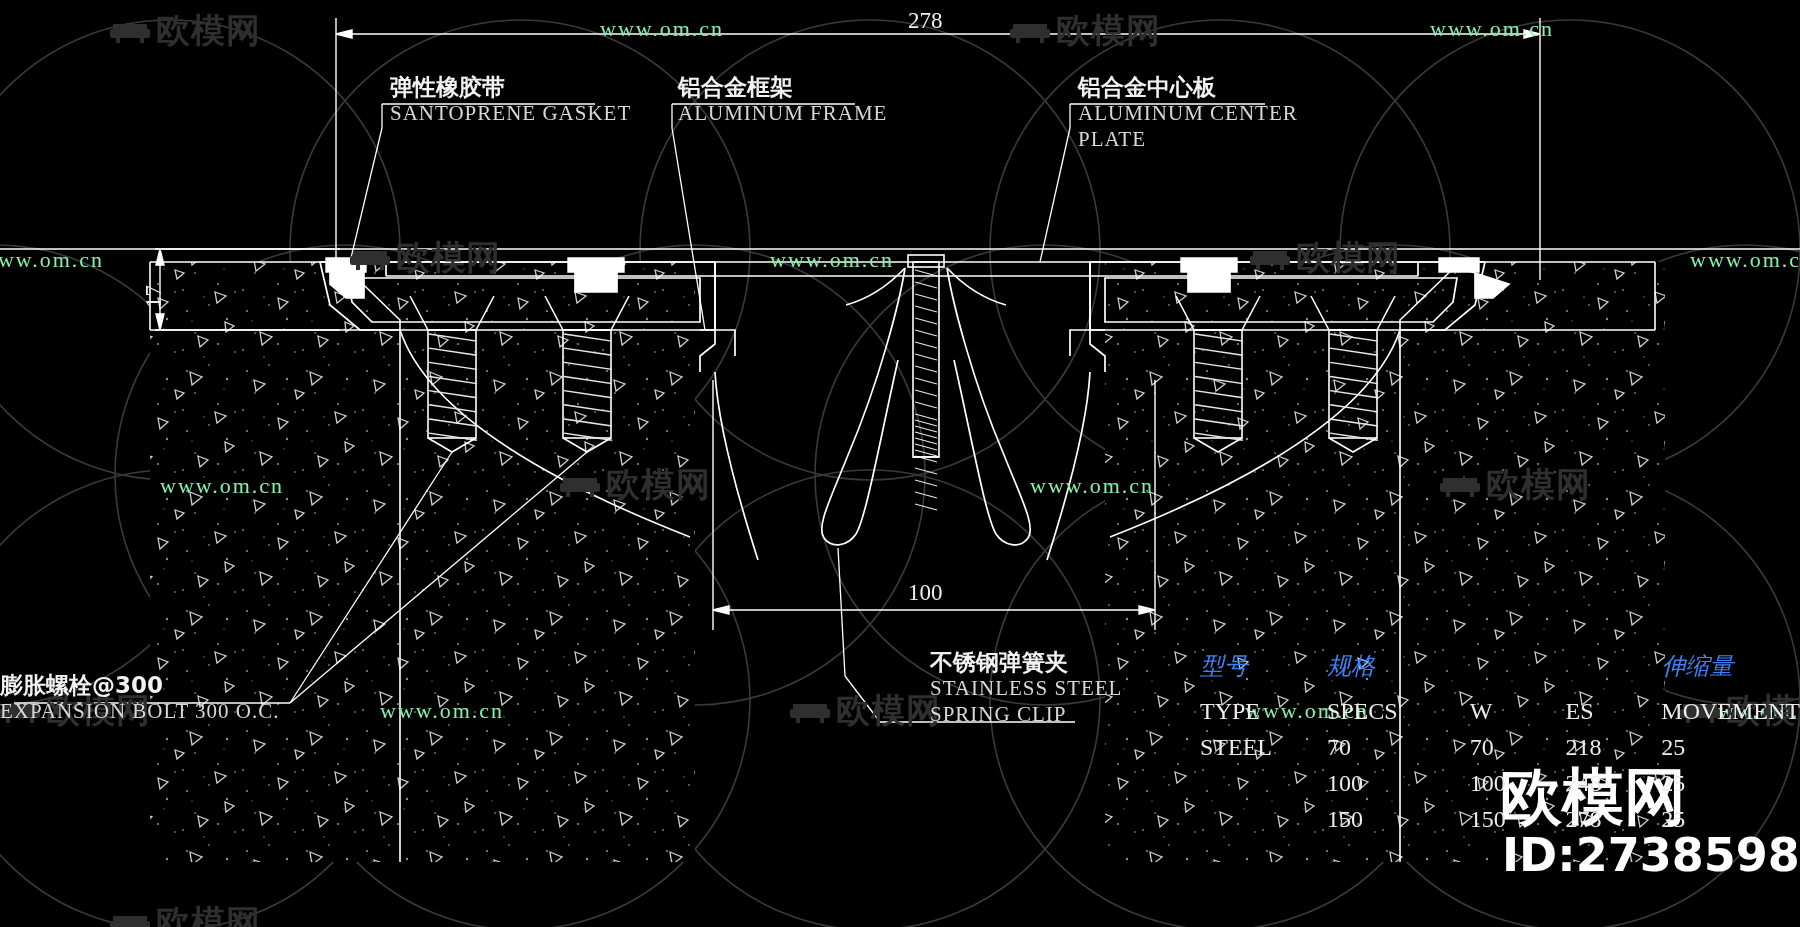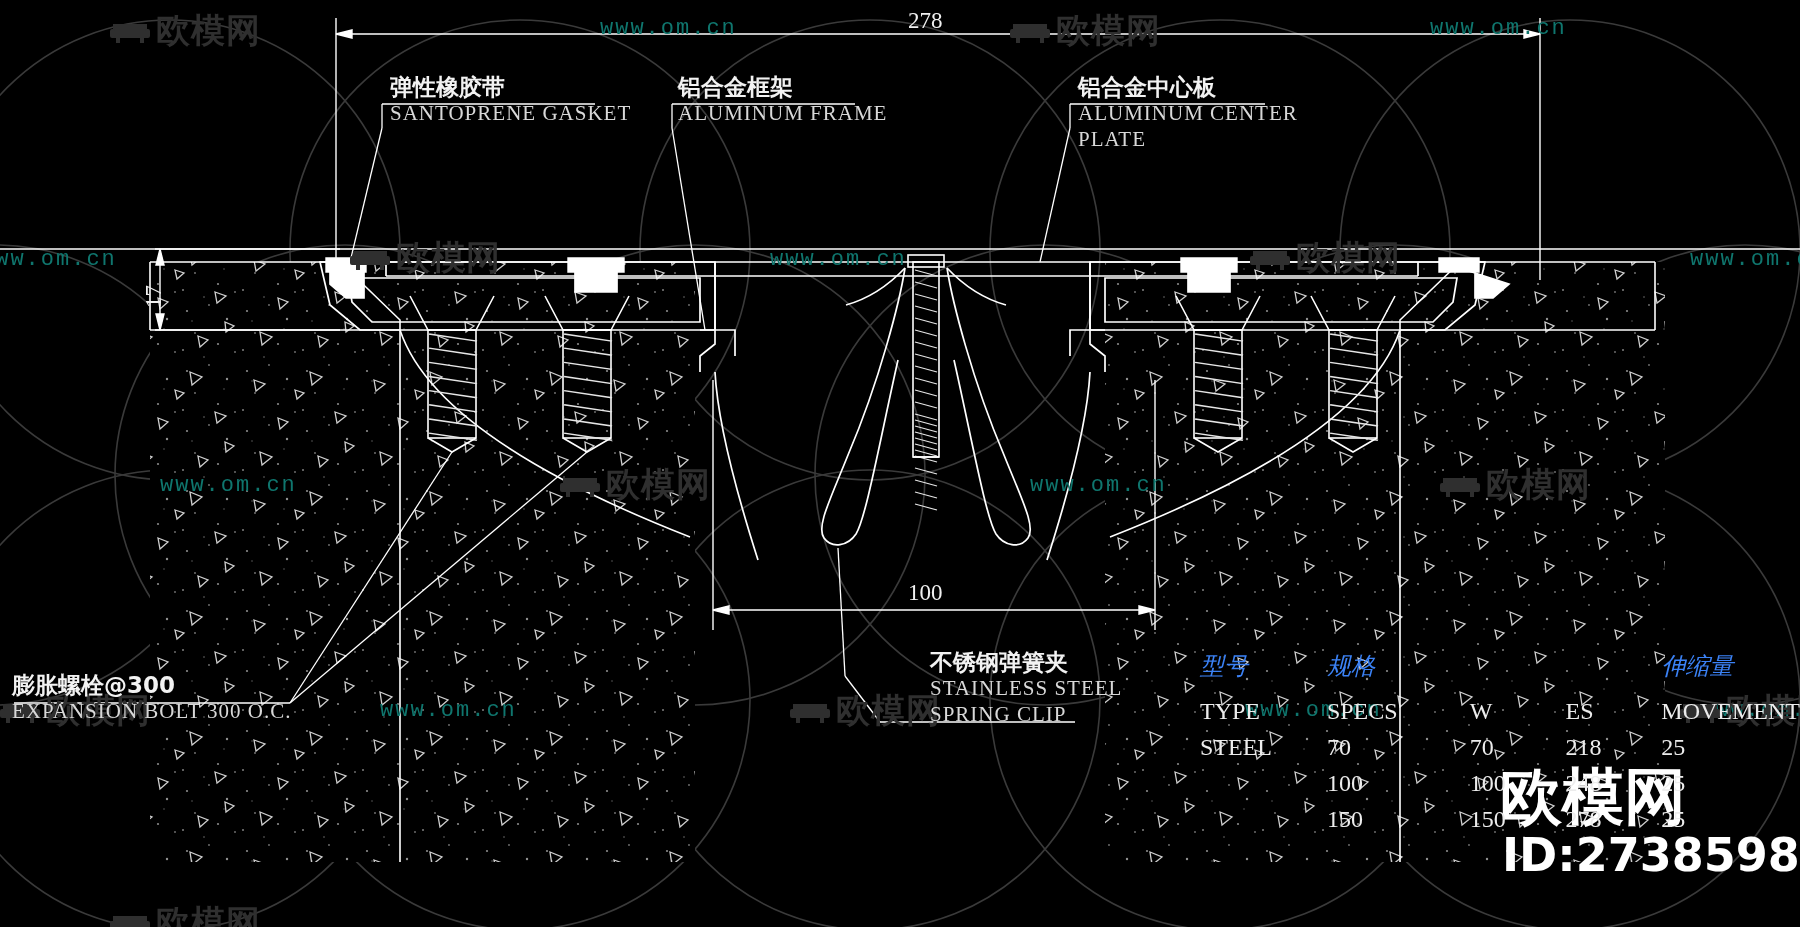--- a/index.html
+++ b/index.html
@@ -8,22 +8,22 @@
     position:relative;
     width:1800px;height:927px;
     background:#000;
     overflow:hidden;
     font-family:"Liberation Serif", serif;
     color:#e8e8e8;
   }
   #cad{position:absolute;left:0;top:0;width:1800px;height:927px;}
   .wm{
     position:absolute;
-    color:#0f766e;
-    font-family:Liberation Mono, monospace;
+    color:#86efac;
+    font-family:Liberation Serif, serif;
     font-size:22px;
     letter-spacing:2px;
     white-space:nowrap;
     user-select:none;
     pointer-events:none;
   }
   .wmlogo{
     position:absolute;
     color:#2f2f2f;
     font-family:"DejaVu Sans", sans-serif;
@@ -495,21 +495,21 @@
     <span class="cn">铝合金框架</span>
     <span class="en">ALUMINUM FRAME</span>
   </div>
 
   <div class="lbl" style="left:1078px;top:73px;">
     <span class="cn">铝合金中心板</span>
     <span class="en">ALUMINUM CENTER</span>
     <span class="en">PLATE</span>
   </div>
 
-  <div class="lbl" style="left:12px;top:671px;">
+  <div class="lbl" style="left:0;top:671px;">
     <span class="cn">膨胀螺栓@300</span>
     <span class="en">EXPANSION BOLT 300 O.C.</span>
   </div>
 
   <div class="lbl" style="left:886px;top:648px;margin-left:44px;">
     <span class="cn">不锈钢弹簧夹</span>
     <span class="en">STAINLESS STEEL</span>
     <span class="en">SPRING CLIP</span>
   </div>
 

